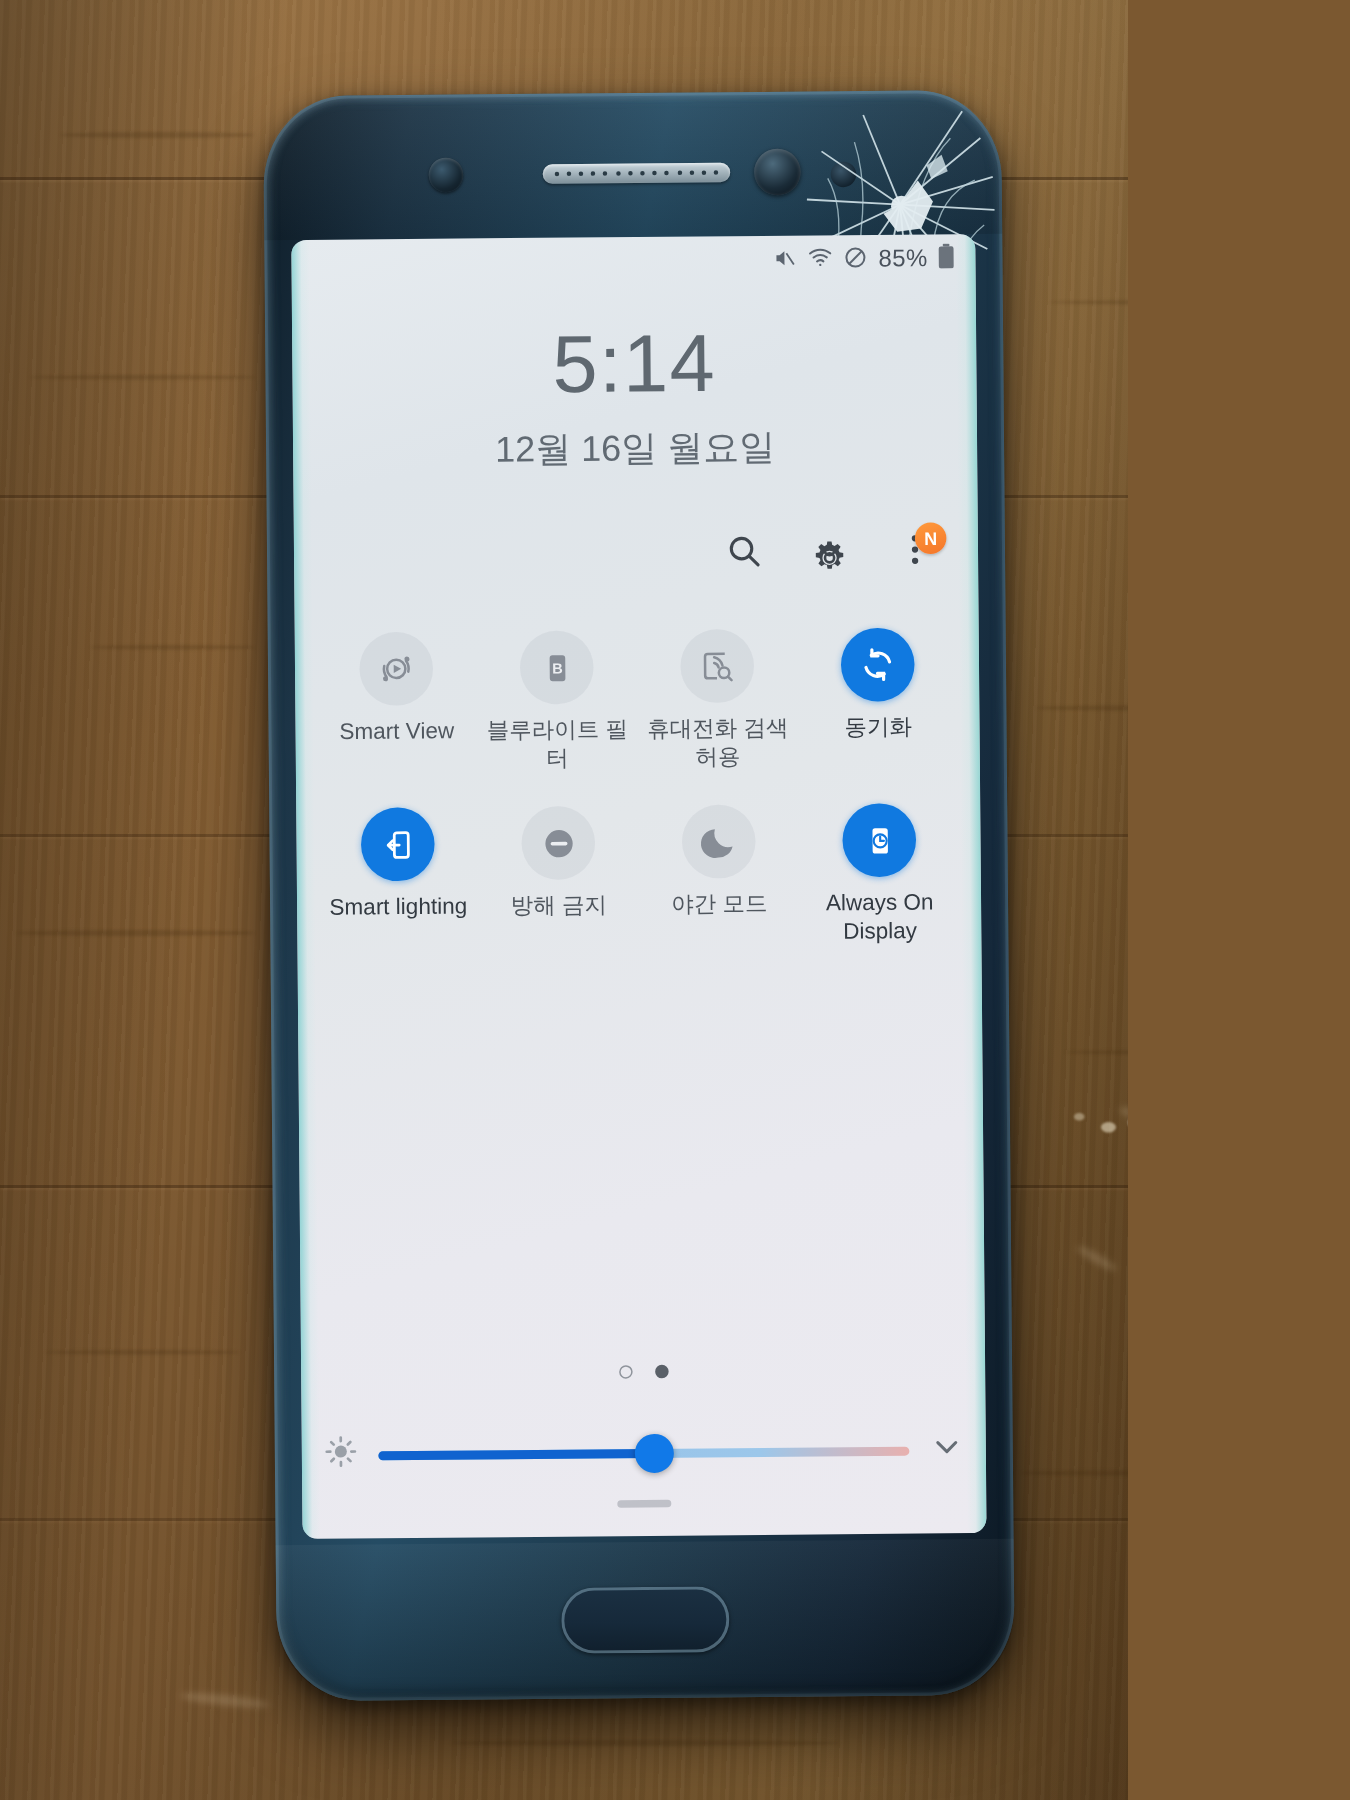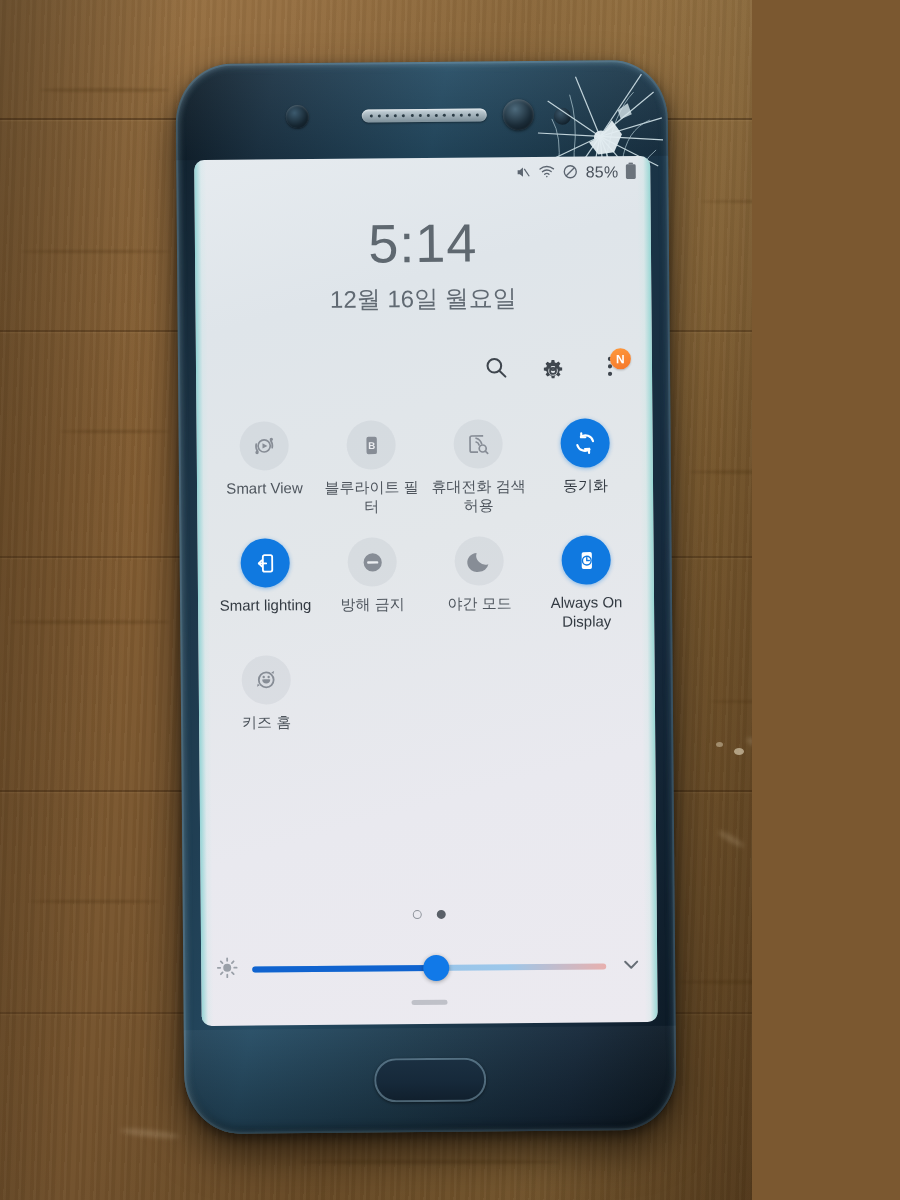--- a/index.html
+++ b/index.html
@@ -384,33 +384,20 @@
           <div class="tbtn on">
             <svg width="26" height="26" viewBox="0 0 24 24">
               <rect x="7.4" y="4.2" width="9.4" height="15.6" rx="1.6" fill="#ffffff"></rect>
               <circle cx="12.1" cy="12" r="4" fill="none" stroke="#1079e0" stroke-width="1.3"></circle>
               <path d="M12.1 9.3V12h2.3" fill="none" stroke="#1079e0" stroke-width="1.3" stroke-linecap="round"></path>
             </svg>
           </div>
           <div class="tlabel on">Always On Display</div>
         </div>
 
-        <div class="tile">
-          <div class="tbtn off">
-            <svg width="27" height="27" viewBox="0 0 24 24">
-              <circle cx="12" cy="12" r="6.6" fill="none" stroke="#878d96" stroke-width="1.6"></circle>
-              <path d="M8.4 11.6c1.6-.3 5.6-.3 7.2 0 0 2.2-1.6 3.6-3.6 3.6s-3.6-1.4-3.6-3.6z" fill="#878d96"></path>
-              <circle cx="9.8" cy="9.4" r="1.05" fill="#878d96"></circle>
-              <circle cx="14.2" cy="9.4" r="1.05" fill="#878d96"></circle>
-              <path d="M16.6 5.4l2.5-1.2-.7 2.6z" fill="#878d96"></path>
-              <path d="M6.2 16.6l-2.4 1.4.6-2.6z" fill="#878d96"></path>
-            </svg>
-          </div>
-          <div class="tlabel">키즈 홈</div>
-        </div>
       </div>
 
       <div class="pager">
         <div class="pg inactive"></div>
         <div class="pg active"></div>
       </div>
 
       <div class="bright">
         <span>
           <svg width="24" height="24" viewBox="0 0 24 24" fill="#9aa0a8">

